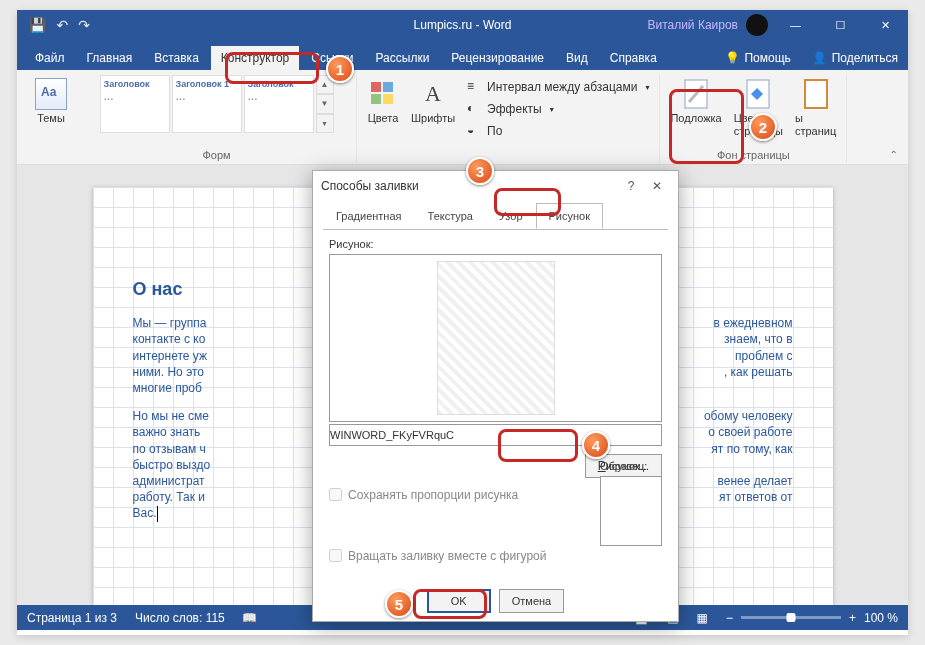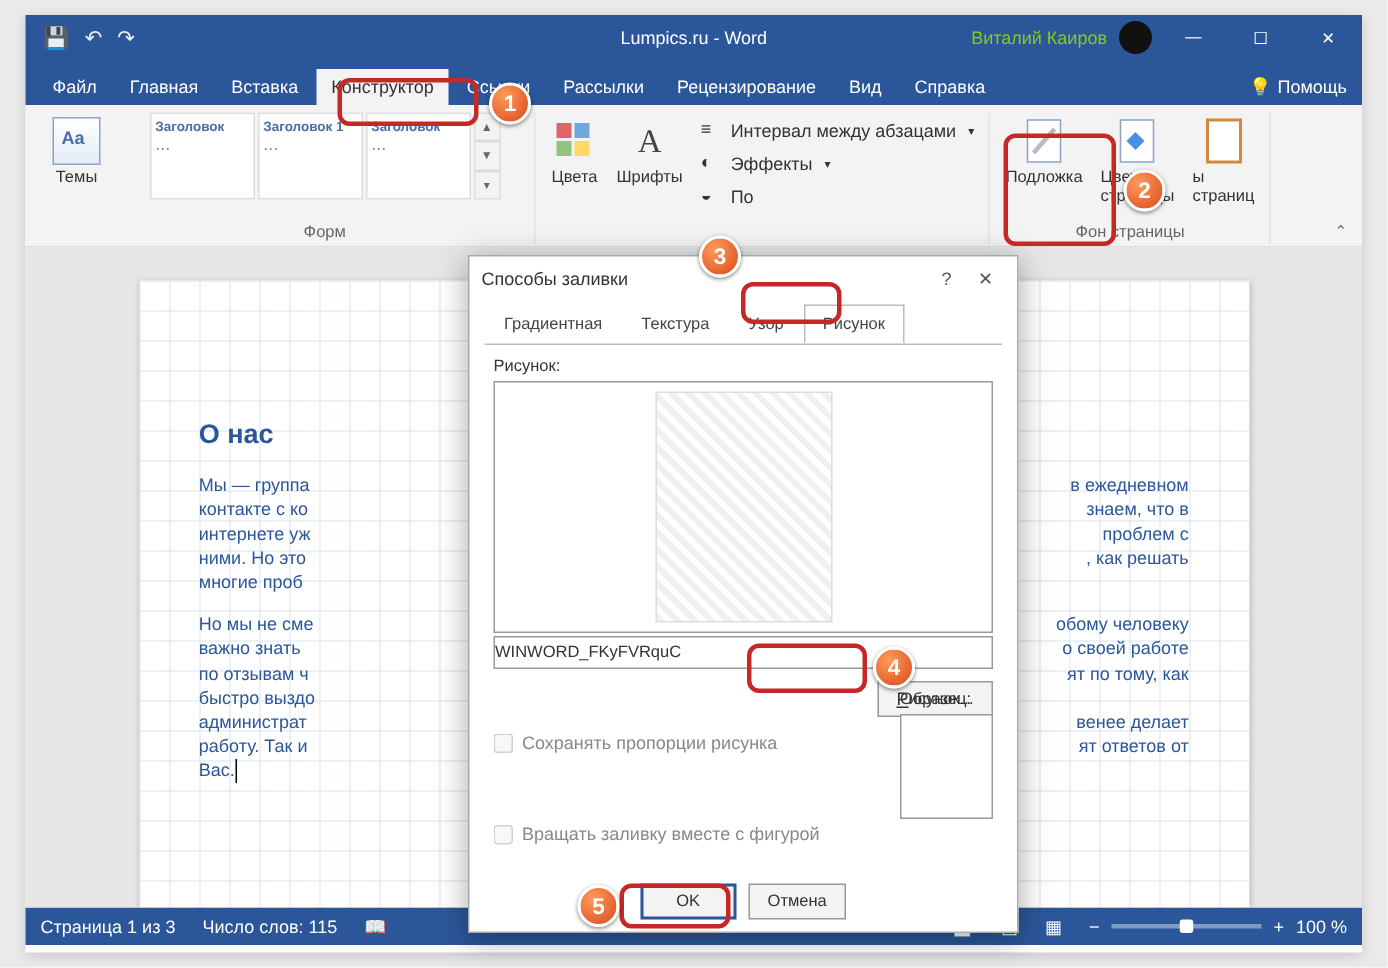--- a/index.html
+++ b/index.html
@@ -2,21 +2,21 @@
 <html><head>
 <meta charset="utf-8">
 <style>
 *{margin:0;padding:0;box-sizing:border-box;font-family:'Segoe UI',Tahoma,sans-serif;font-size:12px;-webkit-user-select:none;user-select:none}
 body{background:#eaeaea;width:925px;height:645px;overflow:hidden;position:relative}
 .app{position:absolute;top:10px;left:17px;width:891px;height:625px;background:#fff;box-shadow:0 2px 8px rgba(0,0,0,.15)}
 .titlebar{height:30px;background:#2b579a;color:#fff;display:flex;align-items:center;position:relative}
 .qat{display:flex;align-items:center;gap:10px;padding-left:12px}
 .qat span{opacity:.9;font-size:14px}
 .title{position:absolute;left:50%;transform:translateX(-50%);font-size:12px;color:#fff}
-.usr{position:absolute;right:140px;display:flex;align-items:center;gap:8px;color:#84cc16}
+.usr{position:absolute;right:140px;display:flex;align-items:center;gap:8px;color:#c4b5fd}
 .usr-av{width:22px;height:22px;border-radius:50%;background:#111 center/cover}
 .wbtn{position:absolute;right:0;display:flex;height:30px}
 .wbtn div{width:45px;display:flex;align-items:center;justify-content:center;color:#fff;font-size:11px}
 .menubar{height:30px;background:#2b579a;display:flex;align-items:flex-end;padding-left:8px;color:#fff;gap:2px}
 .menubar .mi{padding:5px 10px;cursor:pointer}
 .menubar .mi.active{background:#f3f3f3;color:#333}
 .menubar .sep{flex:1}
 .ribbon{height:95px;background:#f3f3f3;border-bottom:1px solid #ddd;display:flex;align-items:flex-start;padding:5px 8px 0;position:relative}
 .rgrp{display:flex;flex-direction:column;align-items:center;height:88px;padding:0 6px;border-right:1px solid #e4e4e4}
 .rgrp .lbl{font-size:11px;color:#666;margin-top:auto;padding-bottom:2px}
@@ -55,21 +55,21 @@
 .dlg-tabs .tab{padding:6px 12px;border:1px solid transparent;font-size:11px;color:#444;cursor:pointer}
 .dlg-tabs .tab.active{border-color:#bbb;border-bottom-color:#fff;background:#fff}
 .dlg-body{position:absolute;top:58px;left:10px;right:10px;bottom:44px;border-top:1px solid #bbb;padding:8px 6px}
 .dlg-lab{font-size:11px;color:#333;margin-bottom:4px}
 .preview{height:168px;border:1px solid #999;background:#fff;display:flex;align-items:center;justify-content:center;margin-bottom:2px}
 .prev-sheet{width:118px;height:154px;background:repeating-linear-gradient(45deg,#f0f0f0 0 4px,#fff 4px 8px);border:1px solid #ddd}
 .fname{height:22px;border:1px solid #999;background:#fff;text-align:left;line-height:20px;font-size:11px;color:#333;margin-bottom:8px}
 .picrow{display:flex;justify-content:flex-end;margin-bottom:10px}
 .btn{height:24px;padding:0 12px;border:1px solid #999;background:#f3f3f3;font-size:11px;color:#333;cursor:pointer;display:inline-flex;align-items:center}
 .btn u{text-decoration:underline}
-.chk{display:flex;align-items:flex-end;gap:6px;font-size:11px;color:#888;margin-bottom:10px}
+.chk{display:flex;align-items:flex-start;gap:6px;font-size:11px;color:#888;margin-bottom:10px}
 .chk input{width:13px;height:13px}
 .sample{position:absolute;right:6px;top:230px}
 .sample .sl{font-size:11px;color:#333;margin-bottom:4px}
 .sample .sb{width:62px;height:70px;border:1px solid #999;background:#fff}
 .dlg-f{position:absolute;bottom:8px;left:0;right:0;display:flex;justify-content:center;gap:8px}
 .dlg-f .btn.primary{border:2px solid #2b579a;padding:0 22px}
 
 .ann{position:absolute;z-index:100}
 .ann-box{border:3px solid #c62828;border-radius:8px}
 .ann-num{width:28px;height:28px;border-radius:50%;background:radial-gradient(circle at 35% 30%,#ff9a5a,#d84a1a);border:2px solid #fff;box-shadow:0 1px 3px rgba(0,0,0,.5);color:#fff;font-weight:bold;font-size:15px;display:flex;align-items:center;justify-content:center}
@@ -102,20 +102,21 @@
     <div class="mi">Главная</div>
     <div class="mi">Вставка</div>
     <div class="mi active">Конструктор</div>
     <div class="mi">Ссылки</div>
     <div class="mi">Рассылки</div>
     <div class="mi">Рецензирование</div>
     <div class="mi">Вид</div>
     <div class="mi">Справка</div>
     <div class="sep"></div>
     <div class="mi"><span style="margin-right:4px">💡</span><span>Помощь</span></div>
+    <div class="mi"><span style="margin-right:4px">👤</span><span>Поделиться</span></div>
   </div>
 
   <div class="ribbon">
     <div class="rgrp" style="border:none">
       <div class="big">
         <div class="ic">
             <div class="themes-ic"></div>
           </div>
         <div class="tx">Темы</div>
       </div>

